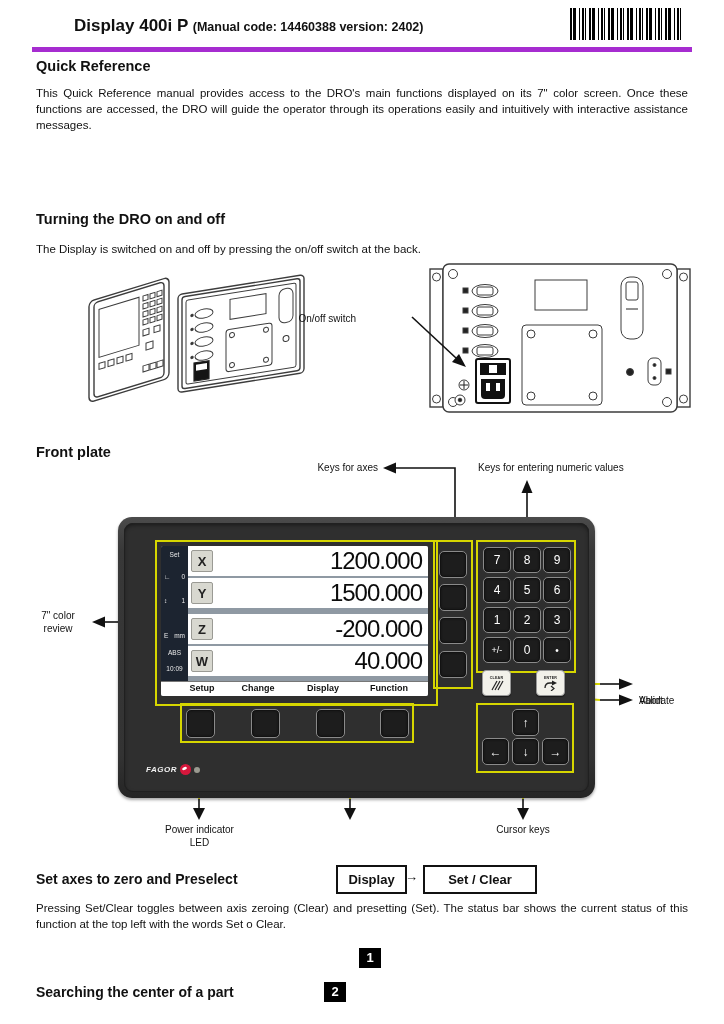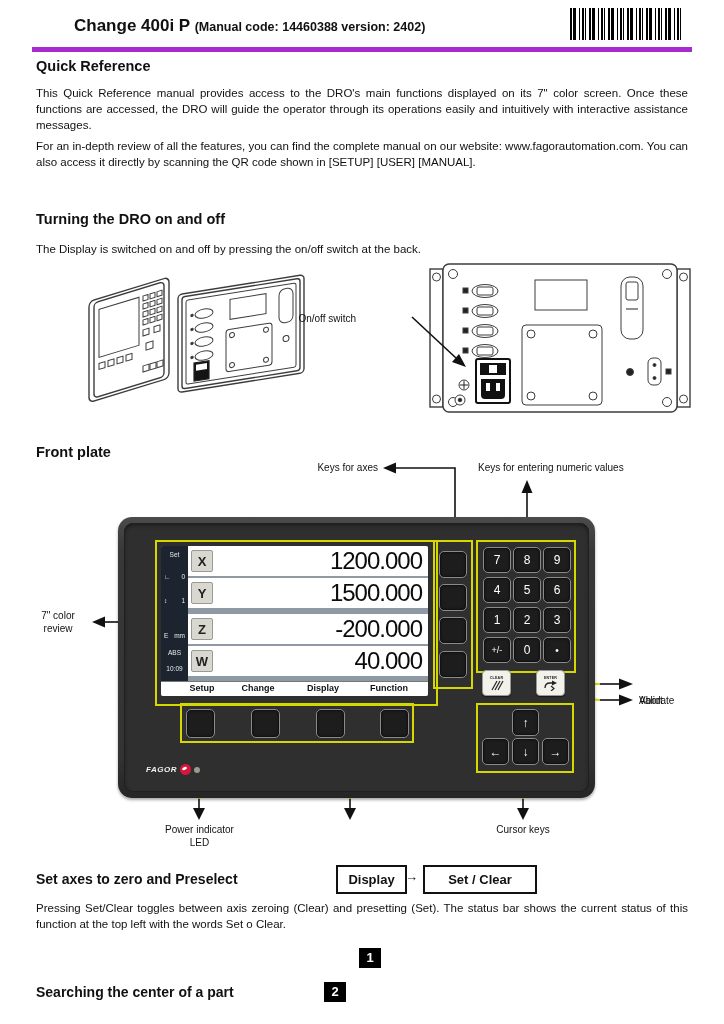--- a/index.html
+++ b/index.html
@@ -62,29 +62,28 @@
   .draw{stroke:#3c3c3c;stroke-width:1.4;fill:#fff;}
   .draw2{stroke:#3c3c3c;stroke-width:1;fill:#fff;}
   .drawd{stroke:#222;stroke-width:1.2;fill:#141414;}
 </style>
 </head>
 <body>
 
 <div class="page">
 
   <div class="abs" style="left:74px;top:16px;">
-    <span class="title-main">Change 400i P</span>
+    <span class="title-main">Display 400i P</span>
     <span class="title-sub">(Manual code: 14460388 version: 2402)</span>
   </div>
   <div class="abs barcode" style="left:570px;top:8px;"></div>
   <div class="abs rule" style="left:32px;top:47px;width:660px;"></div>
 
   <h2 class="abs" style="left:36px;top:58px;">Quick Reference</h2>
   <div class="abs body-text" style="left:36px;top:85px;width:652px;">This Quick Reference manual provides access to the DRO's main functions displayed on its 7" color screen. Once these functions are accessed, the DRO will guide the operator through its operations easily and intuitively with interactive assistance messages.</div>
-  <div class="abs body-text" style="left:36px;top:138px;width:652px;">For an in-depth review of all the features, you can find the complete manual on our website: www.fagorautomation.com. You can also access it directly by scanning the QR code shown in [SETUP] [USER] [MANUAL].</div>
 
   <h2 class="abs" style="left:36px;top:211px;">Turning the DRO on and off</h2>
   <div class="abs body-text" style="left:36px;top:241px;width:652px;">The Display is switched on and off by pressing the on/off switch at the back.</div>
 
   <div class="abs" style="left:0;top:255px;width:724px;height:178px;">
     <svg class="abs" style="left:60px;top:0;" width="640" height="172" viewBox="0 0 640 172">
 
       <g transform="translate(34,48) skewY(-17)">
         <rect x="-5" y="-3" width="80" height="101" rx="5" class="draw"></rect>
         <rect x="0" y="0" width="70" height="95" rx="4" class="draw"></rect>

